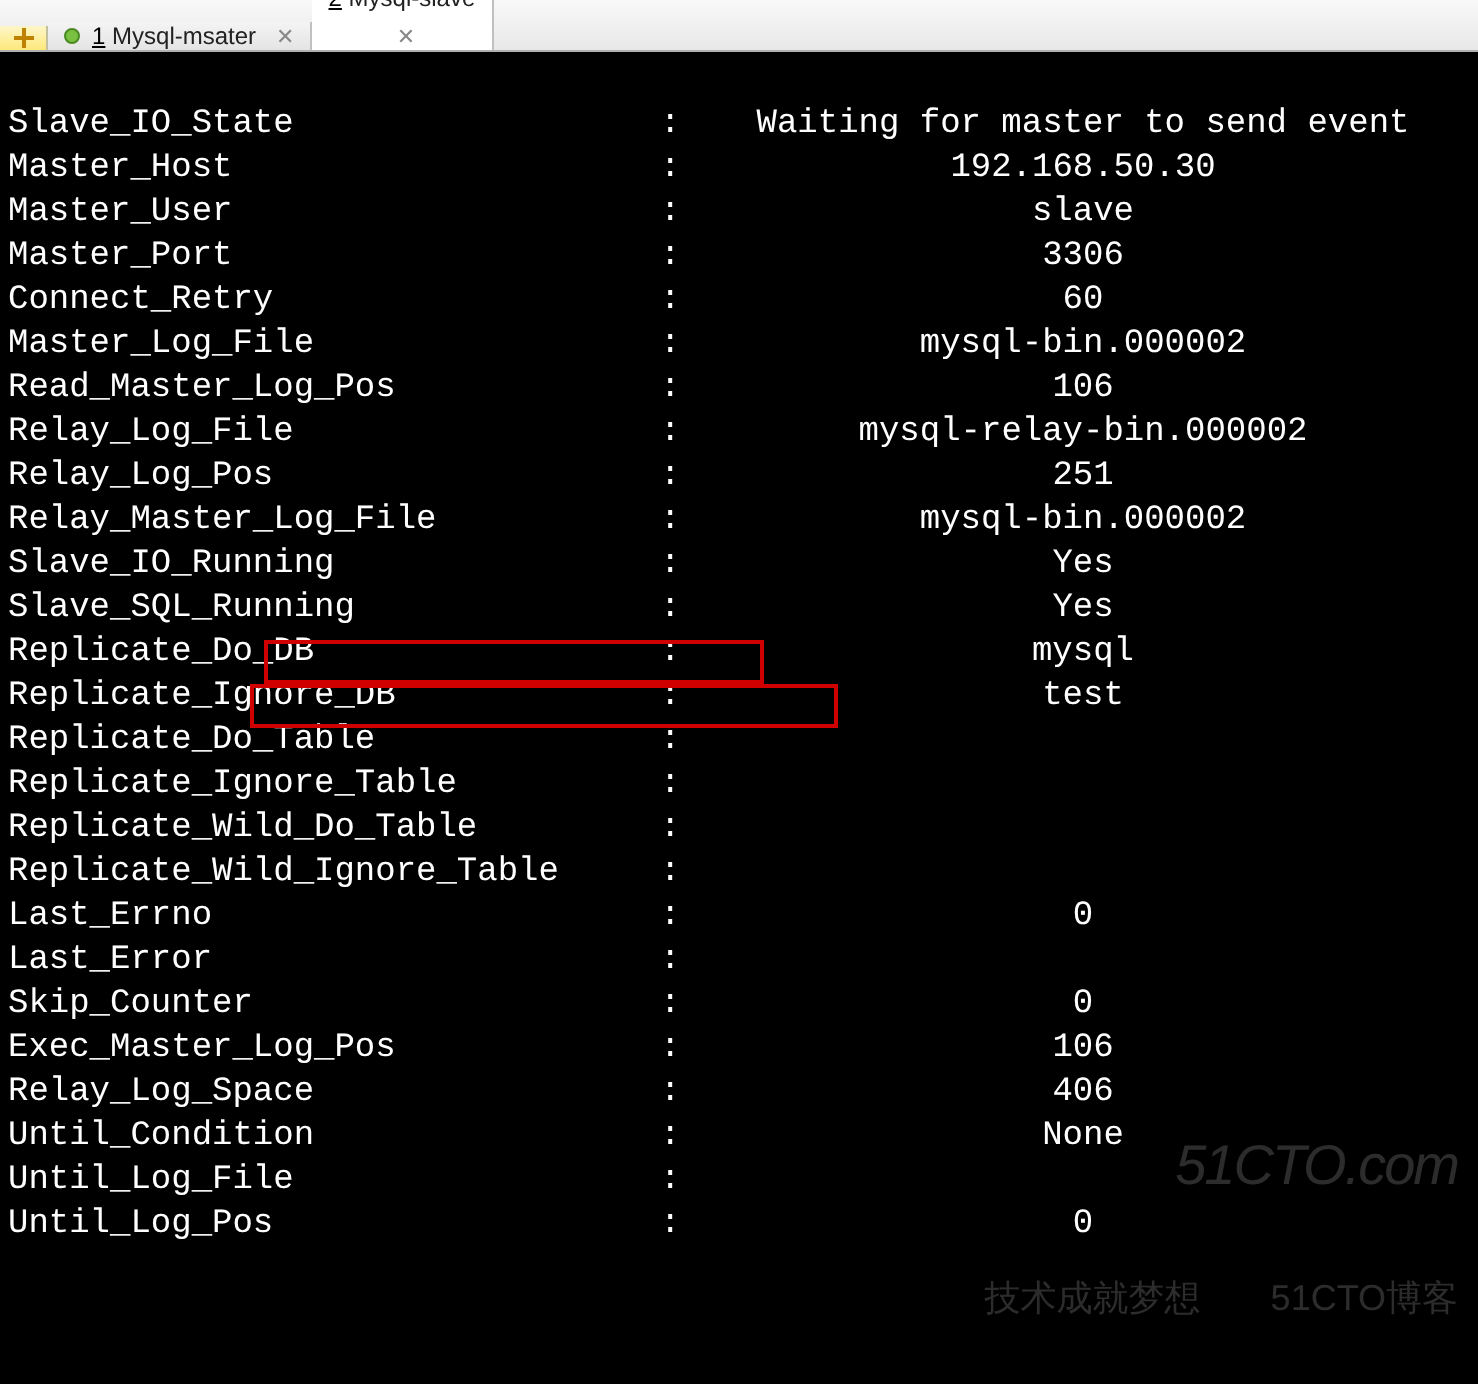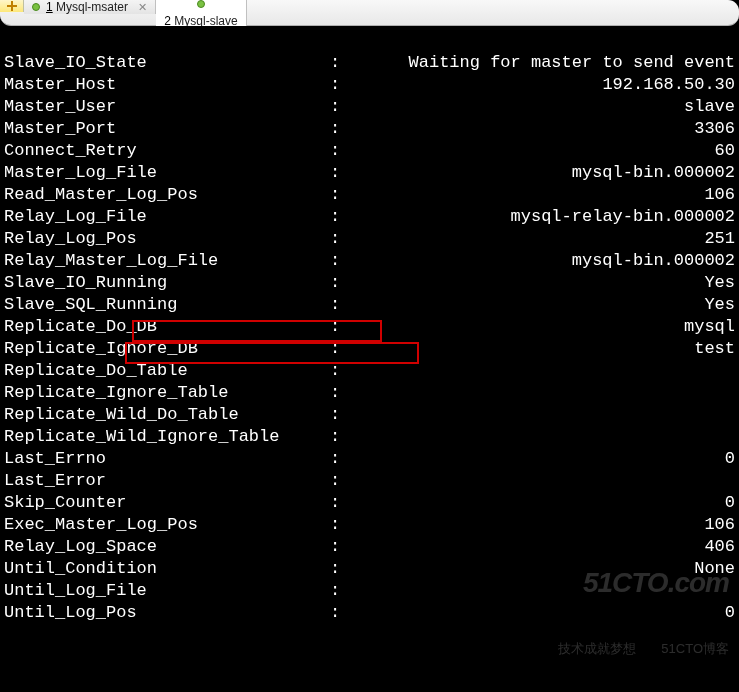--- a/index.html
+++ b/index.html
@@ -10,24 +10,23 @@
     width: 739px;
     height: 692px;
     overflow: hidden;
     position: relative;
   }
   .tab-bar {
     height: 26px;
     background: linear-gradient(#f8f8f8, #e8e8e8);
     border-bottom: 1px solid #b0b0b0;
     display: flex;
-    align-items: flex-start;
+    align-items: flex-end;
     font-family: Tahoma, Arial, sans-serif;
     font-size: 12px;
-    border-radius: 11px;
   }
   .tab-new {
     width: 24px;
     display: flex;
     align-items: center;
     justify-content: center;
     background: linear-gradient(#fef6c9, #fde87a);
     border-right: 1px solid #c0c0a0;
     cursor: pointer;
   }
@@ -72,37 +71,37 @@
   }
   .row {
     display: flex;
   }
   .key {
     width: 326px;
     text-align: left;
     padding-right: 0;
   }
   .sep { width: 18px; text-align: left; }
-  .val { flex: 1; text-align: right; }
+  .val { flex: 1; text-align: center; }
   .hl {
     position: absolute;
     border: 2px solid #d00000;
     pointer-events: none;
   }
   .watermark {
     position: absolute;
     right: 10px;
     bottom: 10px;
     color: rgba(200,200,200,0.22);
     font-family: Arial, sans-serif;
     text-align: right;
     pointer-events: none;
   }
-  .watermark .wm1 { font-size: 28px; font-weight: bold; font-style: italic; letter-spacing: -1px;}
-  .watermark .wm2 { font-size: 13px; }
+  .watermark .wm1 { font-size: 28px; font-weight: normal; font-style: italic; letter-spacing: -1px;}
+  .watermark .wm2 { font-size: 18px; }
 </style>
 </head>
 <body>
 
 <div class="tab-bar">
   <div class="tab-new">
     <svg width="12" height="12" viewBox="0 0 12 12">
       <rect x="5" y="1" width="2" height="10" fill="#c08000"></rect>
       <rect x="1" y="5" width="10" height="2" fill="#c08000"></rect>
     </svg>

